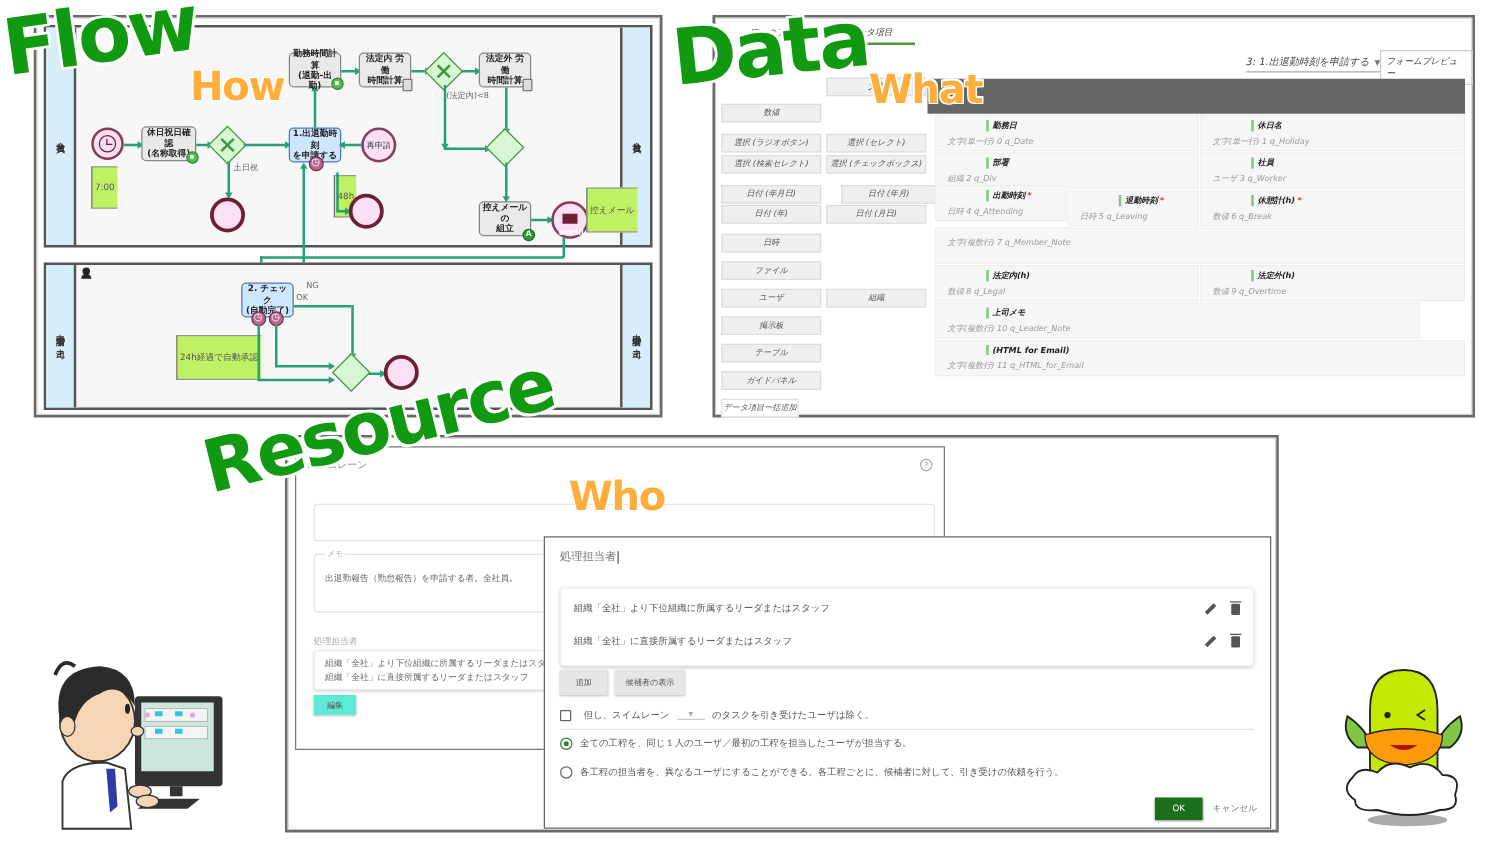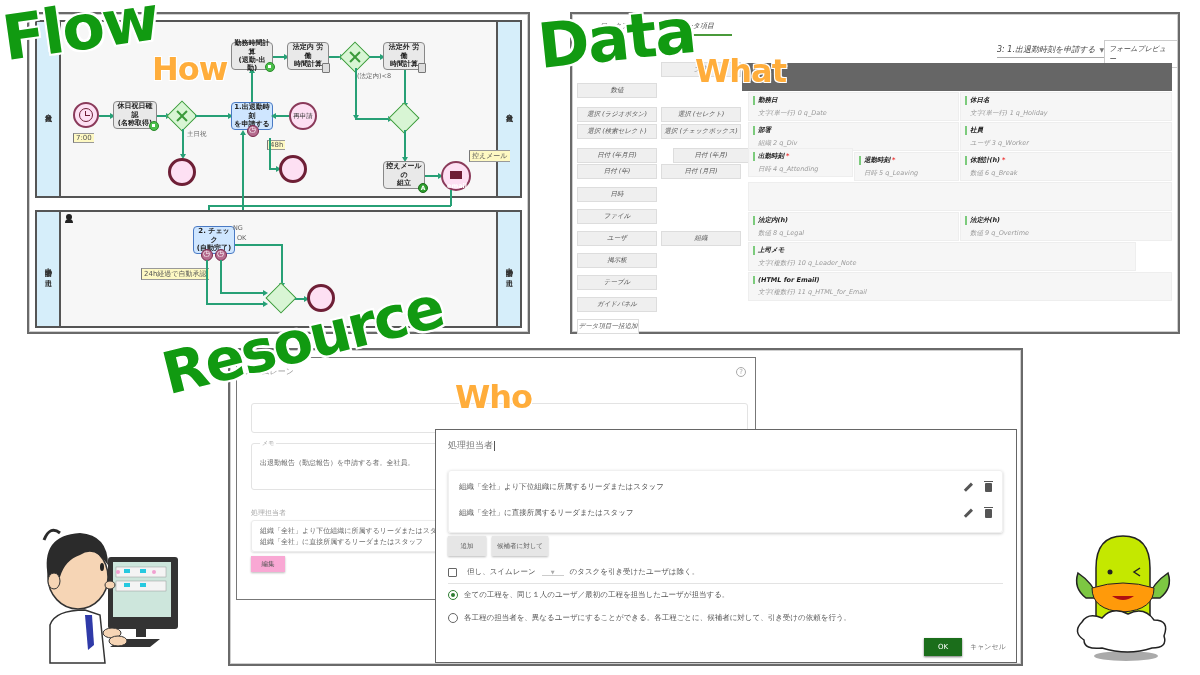--- a/index.html
+++ b/index.html
@@ -44,55 +44,55 @@
   .gw.x::after { top: 9px; left: 3px; height: 2px; width: 14px; }
 
   .line { position: absolute; background: #27a076; }
   .h { height: 1.5px; }
   .v { width: 1.5px; }
   .arr-r::after { content: ""; position: absolute; right: -2px; top: -2.5px; border-left: 5px solid #27a076; border-top: 3px solid transparent; border-bottom: 3px solid transparent; }
   .arr-l::after { content: ""; position: absolute; left: -2px; top: -2.5px; border-right: 5px solid #27a076; border-top: 3px solid transparent; border-bottom: 3px solid transparent; }
   .arr-d::after { content: ""; position: absolute; bottom: -2px; left: -2.5px; border-top: 5px solid #27a076; border-left: 3px solid transparent; border-right: 3px solid transparent; }
   .arr-u::after { content: ""; position: absolute; top: -2px; left: -2.5px; border-bottom: 5px solid #27a076; border-left: 3px solid transparent; border-right: 3px solid transparent; }
 
-  .anno { position: absolute; font-size: 7px; color: #555; background: #fef9c3; border-left: 1.5px solid #777; border-top: 1px solid #999; border-bottom: 1px solid #999; padding: 0 2px; white-space: nowrap; }
+  .anno { position: absolute; font-size: 7px; color: #555; background: #bef264; border-left: 1.5px solid #777; border-top: 1px solid #999; border-bottom: 1px solid #999; padding: 12px 2px; white-space: nowrap; }
   .edge-lbl { position: absolute; font-size: 6.5px; color: #666; white-space: nowrap; }
 
   
   #data { left: 570px; top: 12px; width: 610px; height: 322px; font-style: italic; }
   .tabs { position: absolute; left: 10px; top: 2px; height: 20px; display: flex; }
   .tab { font-size: 7px; color: #777; padding: 5px 18px; }
   .tab.active { color: #444; border-bottom: 2px solid #4a9a3a; }
   .form-select { position: absolute; left: 425px; top: 28px; font-size: 8px; color: #444; border-bottom: 1px solid #aaa; padding: 2px 0; }
   .form-select .caret { color: #777; font-size: 6px; margin-left: 4px; }
   .btn-preview { position: absolute; left: 532px; top: 26px; font-size: 7px; border: 1px solid #ccc; background: #fff; padding: 3px 4px; color: #444; }
   .dark-bar { position: absolute; left: 170px; top: 49px; width: 430px; height: 28px; background: #666; }
   .palette { position: absolute; left: 5px; top: 56px; width: 170px; }
   .pbtn { position: absolute; height: 15px; background: #efefef; border: 1px solid #ddd; font-size: 6.5px; color: #555; display: flex; align-items: center; justify-content: center; }
   .pbtn.add { background: #fff; border: 1px solid #ddd; }
   .fields { position: absolute; left: 176px; top: 78px; width: 424px; }
   .field { position: absolute; background: #f6f6f6; border: 1px solid #eee; padding: 3px 4px; }
-  .field .name { font-size: 6.5px; font-weight: bold; color: #222; border-left: 2px solid #7ccb7c; padding-left: 3px; }
+  .field .name { font-size: 6.5px; font-weight: bold; color: #222; border-left: 2px solid #7ccb7c; padding-left: 3px; margin-left: 36px; }
   .field .req { color: #e33; margin-left: 2px; }
   .field .meta { font-size: 6.5px; color: #999; margin-top: 4px; padding-left: 5px; }
 
   
   #res { left: 228px; top: 348px; width: 795px; height: 318px; }
   .inner-swim { position: absolute; left: 6px; top: 7px; width: 520px; height: 243px; border: 1px solid #777; background: #fff; }
   .swim-title { position: absolute; left: 8px; top: 8px; font-size: 8px; color: #999; }
   .help-icon { position: absolute; right: -225px; top: 9px; width: 10px; height: 10px; border: 1px solid #aaa; border-radius: 50%; font-size: 7px; color: #aaa; text-align: center; line-height: 9px; }
   .swim-input { position: absolute; left: 14px; top: 45px; width: 497px; height: 30px; border: 1px solid #e3e3e3; border-radius: 3px; }
   .memo-box { position: absolute; left: 14px; top: 85px; width: 430px; height: 47px; border: 1px solid #e3e3e3; border-radius: 3px; }
   .memo-legend { position: absolute; left: 8px; top: -5px; background: #fff; font-size: 6px; color: #aaa; padding: 0 2px; }
   .memo-text { position: absolute; left: 8px; top: 14px; font-size: 7px; color: #666; }
   .assignee-lbl { position: absolute; left: 14px; top: 150px; font-size: 7px; color: #aaa; }
   .assignee-box { position: absolute; left: 14px; top: 162px; width: 200px; height: 32px; border: 1px solid #ececec; border-radius: 3px; box-shadow: 0 1px 2px #ddd; overflow: hidden; }
   .assignee-box div { font-size: 7px; color: #666; white-space: nowrap; padding-left: 8px; line-height: 11px; }
   .assignee-box div:first-child { margin-top: 5px; }
-  .btn-edit { position: absolute; left: 14px; top: 198px; width: 34px; height: 16px; background: #f9a8d4; box-shadow: 0 1px 2px #bbb; font-size: 6.5px; color: #555; display: flex; align-items: center; justify-content: center; }
+  .btn-edit { position: absolute; left: 14px; top: 198px; width: 34px; height: 16px; background: #5eead4; box-shadow: 0 1px 2px #bbb; font-size: 6.5px; color: #555; display: flex; align-items: center; justify-content: center; }
 
   .dialog { position: absolute; left: 205px; top: 79px; width: 582px; height: 234px; background: #fff; border: 1.5px solid #666; }
   .dlg-title { position: absolute; left: 12px; top: 9px; font-size: 9px; color: #777; }
   .cursor-bar { display: inline-block; width: 1px; height: 10px; background: #555; vertical-align: middle; margin-left: 1px; }
   .cond-list { position: absolute; left: 12px; top: 40px; width: 555px; height: 63px; border: 1px solid #f0f0f0; border-radius: 3px; box-shadow: 0 1px 3px #ccc; }
   .cond-row { position: absolute; left: 10px; right: 10px; height: 16px; display: flex; align-items: center; }
   .cond-row .txt { font-size: 7.5px; color: #555; flex: 1; }
   .ic-pencil { width: 10px; height: 10px; position: relative; margin-right: 12px; }
   .ic-pencil::before { content: ""; position: absolute; left: 4px; top: 0; width: 2.5px; height: 10px; background: #555; transform: rotate(45deg); }
   .ic-trash { width: 7px; height: 9px; background: #555; border-radius: 1px; position: relative; }
@@ -192,21 +192,21 @@
     <div class="lane-label left">
         <span>申請者の上司</span>
       </div>
     <div class="lane-label right">
         <span>申請者の上司</span>
       </div>
     <div class="lane-person"></div>
 
     <div class="task human" style="left:156px;top:14px;width:42px;height:28px;white-space:pre-line;"><span>2. チェック
 (自動完了)</span><div class="sub timer" style="left:7px;"></div><div class="sub timer" style="left:21px;"></div></div>
-    <div class="edge-lbl" style="left:196px;top:12px;">NG</div>
+    <div class="edge-lbl" style="left:208px;top:12px;">NG</div>
     <div class="edge-lbl" style="left:200px;top:22px;">OK</div>
     <div class="line h" style="left:198px;top:32px;width:46px;"></div>
     <div class="line v arr-d" style="left:244px;top:32px;height:42px;"></div>
     <div class="anno" style="left:104px;top:56px;">24h経過で自動承認</div>
     <div class="line v" style="left:169px;top:48px;height:43px;"></div>
     <div class="line h arr-r" style="left:169px;top:91px;width:60px;"></div>
     <div class="line v" style="left:183px;top:48px;height:32px;"></div>
     <div class="line h arr-r" style="left:183px;top:80px;width:46px;"></div>
     <div class="gw" style="left:233px;top:75px;"></div>
     <div class="line h arr-r" style="left:258px;top:86px;width:12px;"></div>
@@ -267,20 +267,21 @@
       </div>
     <div class="field" style="left:106px;top:60px;width:105px;height:29px;">
         <div class="name"><span>退勤時刻</span><span class="req">*</span></div>
         <div class="meta">日時 5 q_Leaving</div>
       </div>
     <div class="field" style="left:212px;top:60px;width:212px;height:29px;">
         <div class="name"><span>休憩計(h)</span><span class="req">*</span></div>
         <div class="meta">数値 6 q_Break</div>
       </div>
     <div class="field" style="left:0;top:90px;width:424px;height:29px;">
+        <div class="meta">文字(複数行) 7 q_Member_Note</div>
       </div>
     <div class="field" style="left:0;top:120px;width:211px;height:29px;">
         <div class="name">法定内(h)</div>
         <div class="meta">数値 8 q_Legal</div>
       </div>
     <div class="field" style="left:212px;top:120px;width:212px;height:29px;">
         <div class="name">法定外(h)</div>
         <div class="meta">数値 9 q_Overtime</div>
       </div>
     <div class="field" style="left:0;top:150px;width:388px;height:29px;">
@@ -319,21 +320,21 @@
         <span class="ic-pencil"></span>
         <span class="ic-trash"></span>
       </div>
       <div class="cond-row" style="top:34px;">
         <span class="txt">組織「全社」に直接所属するリーダまたはスタッフ</span>
         <span class="ic-pencil"></span>
         <span class="ic-trash"></span>
       </div>
     </div>
     <div class="dbtn" style="left:12px;width:38px;">追加</div>
-    <div class="dbtn" style="left:56px;width:56px;">候補者に対して</div>
+    <div class="dbtn" style="left:56px;width:56px;">候補者の表示</div>
     <div class="opt-row" style="top:137px;">
       <span class="chk"></span>
       <span>但し、スイムレーン</span>
       <span class="mini-select">▼</span>
       <span>のタスクを引き受けたユーザは除く。</span>
     </div>
     <div class="divider" style="top:153px;"></div>
     <div class="opt-row" style="top:160px;">
       <span class="radio on"></span>
       <span>全ての工程を、同じ１人のユーザ／最初の工程を担当したユーザが担当する。</span>

